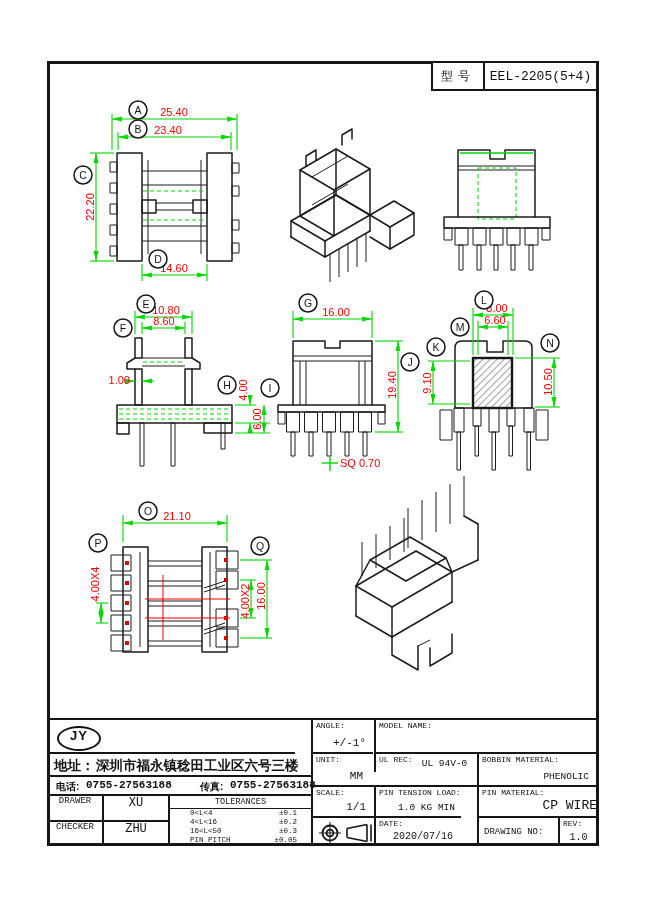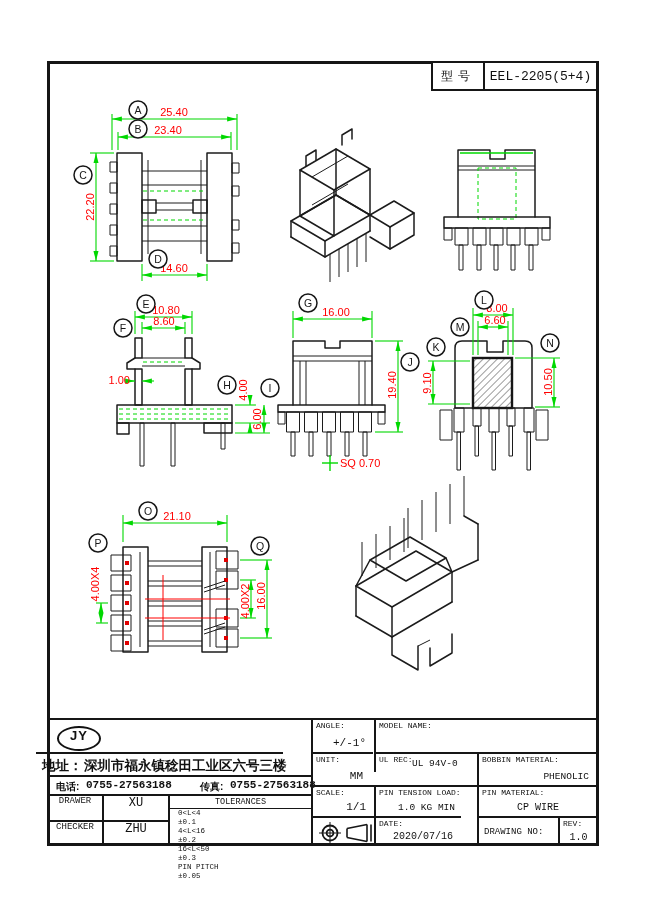--- a/index.html
+++ b/index.html
@@ -22,21 +22,21 @@
   .dimt{fill:#ff0000;font:11px "Liberation Sans",sans-serif;}
   .balc{fill:#fff;stroke:#161616;stroke-width:1.5;}
   .balt{fill:#161616;font:10.5px "Liberation Sans",sans-serif;text-anchor:middle;}
   
   .tb{position:absolute;box-sizing:border-box;border:0 solid #161616;background:#fff0;}
   .lbl{position:absolute;top:1px;left:3px;font:8px "Liberation Mono",monospace;white-space:nowrap;}
   .val{position:absolute;font-family:"Liberation Mono",monospace;white-space:nowrap;}
   .cjk{font-family:"Liberation Sans",sans-serif;}
   #logo{position:absolute;left:9px;top:6px;width:40px;height:21px;border:2px solid #111;border-radius:50%;
         text-align:center;line-height:21px;font:bold 13px "Liberation Sans",sans-serif;letter-spacing:1px;}
-  .tolrow{display:flex;justify-content:space-between;padding:0 14px 0 8px;font:7.5px "Liberation Mono",monospace;line-height:9px;flex-direction:column;}
+  .tolrow{display:flex;justify-content:space-between;padding:0 14px 0 20px;font:7.5px "Liberation Mono",monospace;line-height:9px;}
 </style>
 </head>
 <body>
 
 <div class="abs" id="frame"></div>
 
 <div class="abs hcell cjk" id="hdr-label">型号</div>
 <div class="abs hcell" id="hdr-value">EEL-2205(5+4)</div>
 
 <svg class="abs" id="dwg" viewBox="0 0 647 903">
@@ -399,21 +399,21 @@
       <line class="ol" x1="452" y1="572" x2="478" y2="560"></line>
     <polyline class="ol" points="392,637 392,655 418,670 418,646"></polyline>
     <polyline class="ol" points="430,648 430,666 452,653 452,634"></polyline>
     <line class="olt" x1="418" y1="646" x2="430" y2="640"></line>
   </g>
 </svg>
 
 <div class="tb" style="left:48px;top:718px;width:263px;height:26px;border-top-width:2px;">
   <div id="logo">JY</div>
 </div>
-<div class="tb" style="left:36px;top:752px;width:247px;height:23px;border-top-width:2px;">
+<div class="tb" style="left:48px;top:752px;width:247px;height:23px;border-top-width:2px;">
   <span class="val cjk" style="left:6px;top:3px;font-size:13.5px;font-weight:600;">地址：</span>
   <span class="val cjk" style="left:48px;top:3px;font-size:13.5px;font-weight:600;">深圳市福永镇稔田工业区六号三楼</span>
 </div>
 <div class="tb" style="left:48px;top:775px;width:263px;height:19px;border-top-width:2px;">
   <span class="val cjk" style="left:8px;top:3px;font-size:10px;font-weight:700;">电话:</span>
   <span class="val" style="left:38px;top:2px;font-size:11px;font-weight:700;">0755-27563188</span>
   <span class="val cjk" style="left:152px;top:3px;font-size:10px;font-weight:700;">传真:</span>
   <span class="val" style="left:182px;top:2px;font-size:11px;font-weight:700;">0755-27563188</span>
 </div>
 <div class="tb" style="left:48px;top:794px;width:56px;height:26px;border-top-width:2px;border-right-width:2px;text-align:center;line-height:26px;font:9px 'Liberation Mono',monospace;">DRAWER</div>
@@ -446,37 +446,37 @@
 </div>
 <div class="tb" style="left:374px;top:718px;width:223px;height:34px;border-left-width:2px;border-top-width:2px;">
   <span class="lbl">MODEL NAME:</span>
 </div>
 <div class="tb" style="left:311px;top:752px;width:62px;height:33px;border-left-width:2px;border-top-width:2px;">
   <span class="lbl">UNIT:</span>
   <span class="val" style="right:10px;bottom:3px;font-size:11px;">MM</span>
 </div>
 <div class="tb" style="left:374px;top:752px;width:103px;height:20px;border-left-width:2px;border-top-width:2px;">
   <span class="lbl">UL REC:</span>
-  <span class="val" style="left:0;right:0;text-align:left;bottom:3px;font-size:9.5px;padding-left:36px;">UL 94V-0</span>
+  <span class="val" style="left:0;right:0;text-align:center;bottom:3px;font-size:9.5px;padding-left:36px;">UL 94V-0</span>
 </div>
 <div class="tb" style="left:477px;top:752px;width:120px;height:33px;border-left-width:2px;border-top-width:2px;">
   <span class="lbl">BOBBIN MATERIAL:</span>
   <span class="val" style="right:8px;bottom:3px;font-size:9.5px;">PHENOLIC</span>
 </div>
 <div class="tb" style="left:311px;top:785px;width:63px;height:31px;border-left-width:2px;border-top-width:2px;">
   <span class="lbl">SCALE:</span>
   <span class="val" style="right:8px;bottom:3px;font-size:11px;">1/1</span>
 </div>
 <div class="tb" style="left:374px;top:785px;width:103px;height:31px;border-left-width:2px;border-top-width:2px;">
   <span class="lbl">PIN TENSION LOAD:</span>
   <span class="val" style="left:0;right:0;text-align:center;bottom:3px;font-size:9.5px;">1.0 KG MIN</span>
 </div>
 <div class="tb" style="left:477px;top:785px;width:120px;height:31px;border-left-width:2px;border-top-width:2px;">
   <span class="lbl">PIN MATERIAL:</span>
-  <span class="val" style="left:0;right:0;text-align:center;bottom:3px;font-size:10px;">CP WIRE</span>
+  <span class="val" style="left:0;right:0;text-align:right;bottom:3px;font-size:13px;">CP WIRE</span>
 </div>
 <div class="tb" style="left:311px;top:816px;width:63px;height:29px;border-left-width:2px;border-top-width:2px;">
   <svg width="58" height="26" style="position:absolute;left:3px;top:2px;">
     <circle cx="14" cy="13" r="7.5" fill="none" stroke="#161616" stroke-width="1.8"></circle>
     <circle cx="14" cy="13" r="3.4" fill="none" stroke="#161616" stroke-width="1.8"></circle>
     <line x1="3" y1="13" x2="25" y2="13" stroke="#161616" stroke-width="1"></line>
     <line x1="14" y1="2" x2="14" y2="24" stroke="#161616" stroke-width="1"></line>
     <line x1="31" y1="8.5" x2="31" y2="17.5" stroke="#161616" stroke-width="1.6"></line>
     <line x1="51" y1="4.5" x2="51" y2="21.5" stroke="#161616" stroke-width="1.6"></line>
     <line x1="55" y1="4.5" x2="55" y2="21.5" stroke="#161616" stroke-width="1.6"></line>

